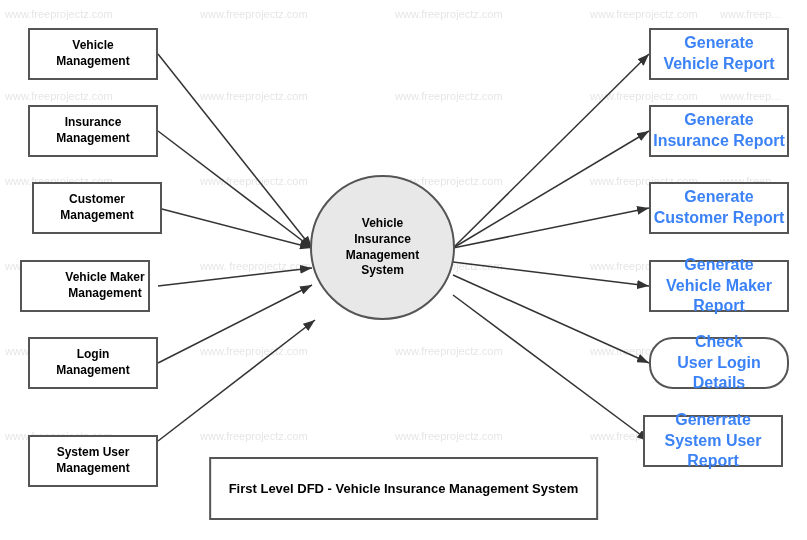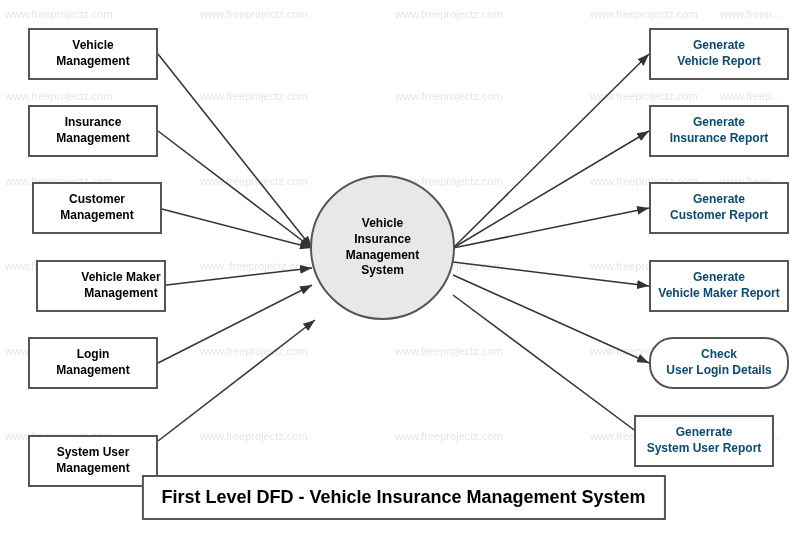--- a/index.html
+++ b/index.html
@@ -69,23 +69,23 @@
 
     
     .box-right {
       position: absolute;
       background: #fff;
       border: 2px solid #555;
       display: flex;
       align-items: center;
       justify-content: center;
       text-align: center;
-      font-size: 12px;
-      font-weight: bold;
-      color: #0c4a6e;
+      font-size: 16px;
+      font-weight: bold;
+      color: #3b82f6;
       width: 140px;
       height: 52px;
       line-height: 1.3;
       z-index: 10;
     }
 
     
     .lines-svg {
       position: absolute;
       top: 0;
@@ -96,22 +96,22 @@
     }
 
     
     .bottom-label {
       position: absolute;
       bottom: 12px;
       left: 50%;
       transform: translateX(-50%);
       border: 2px solid #555;
       background: #fff;
-      padding: 10px 18px;
-      font-size: 18px;
+      padding: 22px 18px;
+      font-size: 13px;
       font-weight: bold;
       white-space: nowrap;
       z-index: 10;
     }
   </style>
 </head>
 <body>
 
 <div class="diagram-container">
 
@@ -192,21 +192,21 @@
 
   <div class="box" style="top:28px;left:28px;">
     <span>Vehicle<br>Management</span>
   </div>
   <div class="box" style="top:105px;left:28px;">
     <span>Insurance<br>Management</span>
   </div>
   <div class="box" style="top:182px;left:32px;">
     <span>Customer<br>Management</span>
   </div>
-  <div class="box" style="top:260px;left:36px;padding-left:40px;">
+  <div class="box" style="top:260px;left:20px;padding-left:40px;">
     <span>Vehicle Maker<br>Management</span>
   </div>
   <div class="box" style="top:337px;left:28px;">
     <span>Login<br>Management</span>
   </div>
   <div class="box" style="top:415px;left:28px;margin-top:20px;">
     <span>System User<br>Management</span>
   </div>
 
   <div class="box-right" style="top:28px;right:18px;">
@@ -217,19 +217,19 @@
   </div>
   <div class="box-right" style="top:182px;right:18px;">
     <span>Generate<br>Customer Report</span>
   </div>
   <div class="box-right" style="top:260px;right:18px;">
     <span>Generate<br>Vehicle Maker Report</span>
   </div>
   <div class="box-right" style="top:337px;right:18px;border-radius:24px;">
     <span>Check<br>User Login Details</span>
   </div>
-  <div class="box-right" style="top:415px;right:33px;margin-left:30px;">
+  <div class="box-right" style="top:415px;right:24px;margin-left:30px;">
     <span>Generrate<br>System User Report</span>
   </div>
 
   <div class="bottom-label">First Level DFD - Vehicle Insurance Management System</div>
 
 </div>
 
 </body></html>

